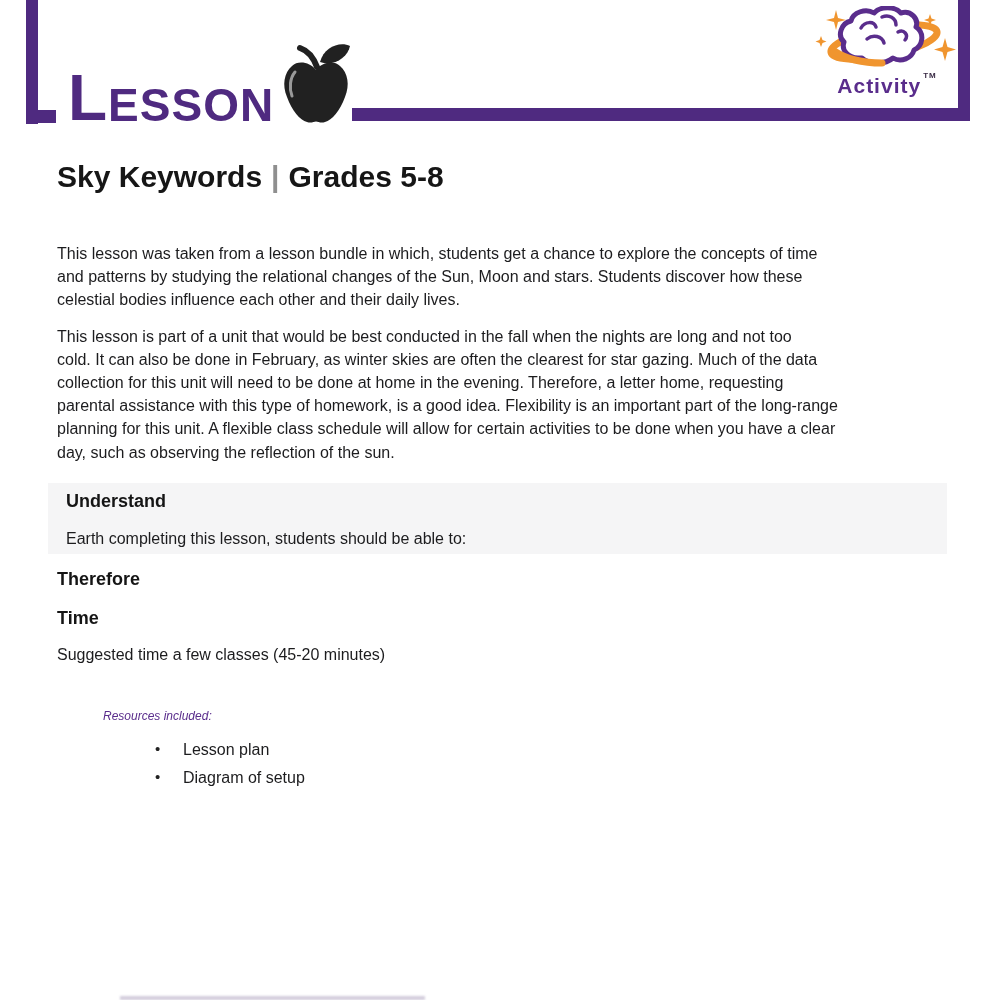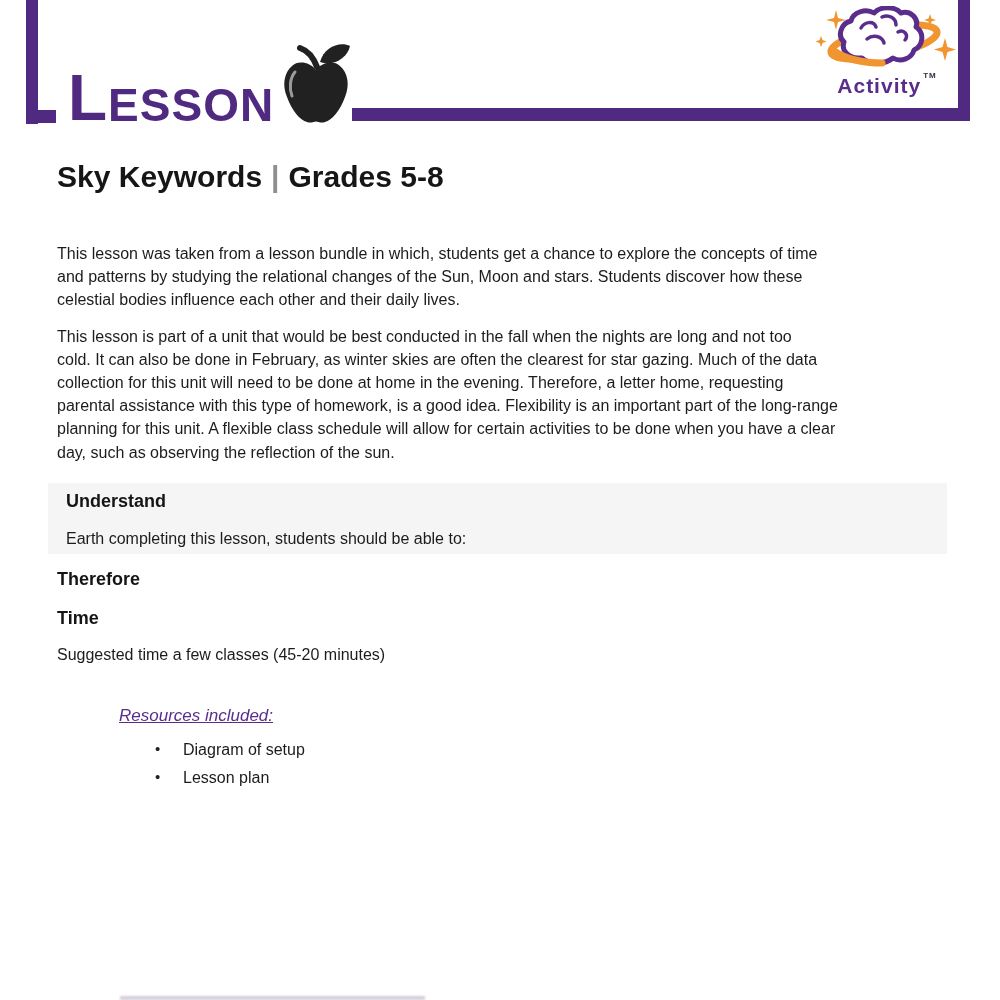--- a/index.html
+++ b/index.html
@@ -74,22 +74,22 @@
   ul.obj li:last-child{margin-bottom:0;}
   ul.obj li::before{content:"\2022";position:absolute;left:31px;top:-1px;font-size:15px;color:#333;}
 
   #keywords h3{margin-bottom:17px;}
   #keywords .single{margin-bottom:19px;}
   #time h3{margin-bottom:16px;}
   #time .single{margin-bottom:41px;}
   #materials h3{margin-bottom:17px;}
 
   .resources{
-    color:var(--logo-purple);font-style:italic;font-size:17px;line-height:20px;
-    margin:0 0 14px 62px;font-weight:normal;text-decoration:underline;
+    color:var(--logo-purple);font-style:italic;font-size:12px;line-height:20px;
+    margin:0 0 14px 46px;font-weight:normal;
   }
   ul.materials{list-style:none;margin:0 0 0 98px;padding:0;}
   ul.materials li{
     position:relative;padding-left:28px;font-size:16px;line-height:20px;margin-bottom:8px;
   }
   ul.materials li::before{content:"\2022";position:absolute;left:0;top:-1px;font-size:15px;color:#222;}
 
   .cutoff-line{
     position:absolute;left:120px;top:996px;width:305px;height:4px;
     background:#a093b4;opacity:.45;filter:blur(1px);
@@ -172,21 +172,21 @@
     </section>
 
     <section id="time">
       <h3 class="sec">Time</h3>
       <p class="single">Suggested time a few classes (45-20 minutes)</p>
     </section>
 
     <section id="materials">
       <p class="resources">Resources included:</p>
       <ul class="materials">
+        <li>Lesson plan</li>
         <li>Diagram of setup</li>
-        <li>Lesson plan</li>
       </ul>
     </section>
 
   </div>
 
   <div class="cutoff-line"></div>
 </div>
 
 </body></html>

